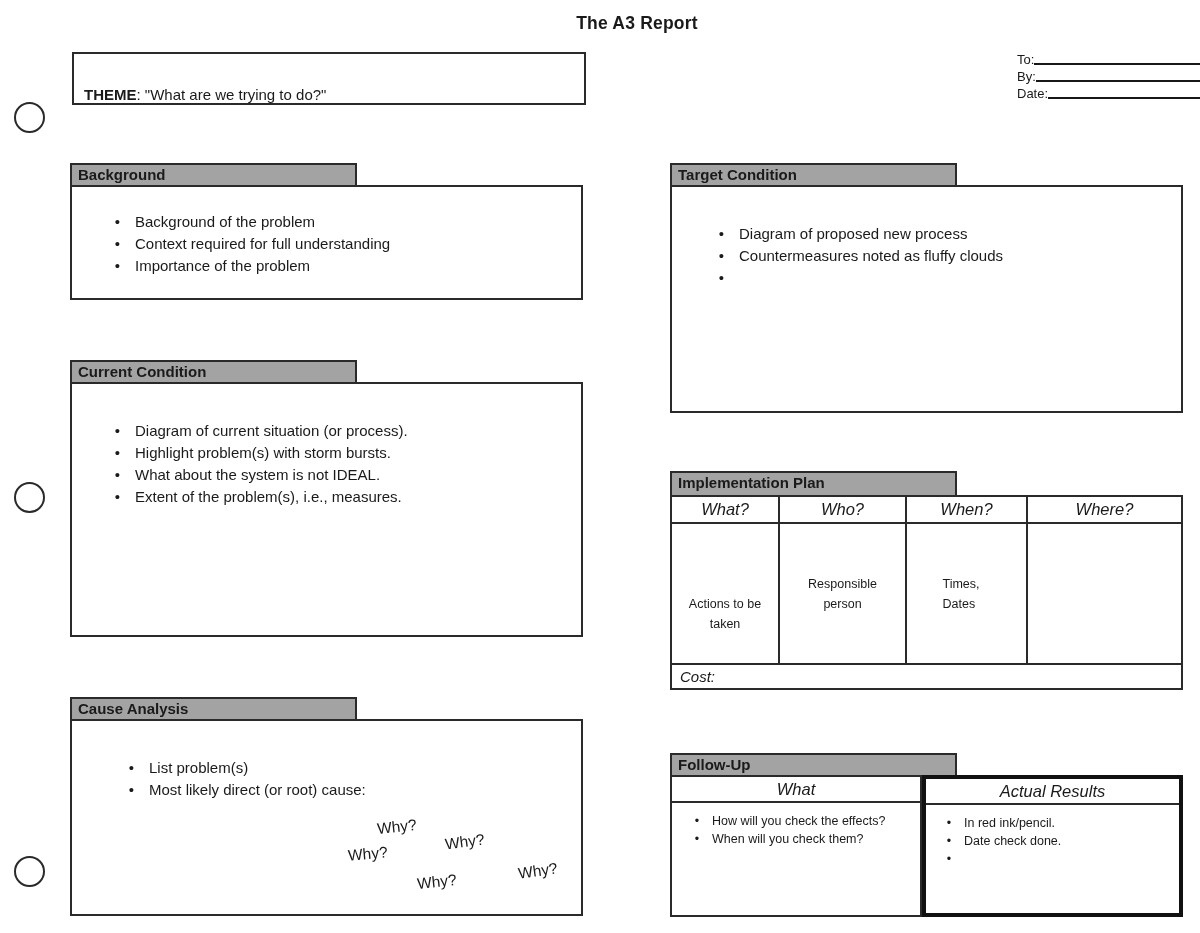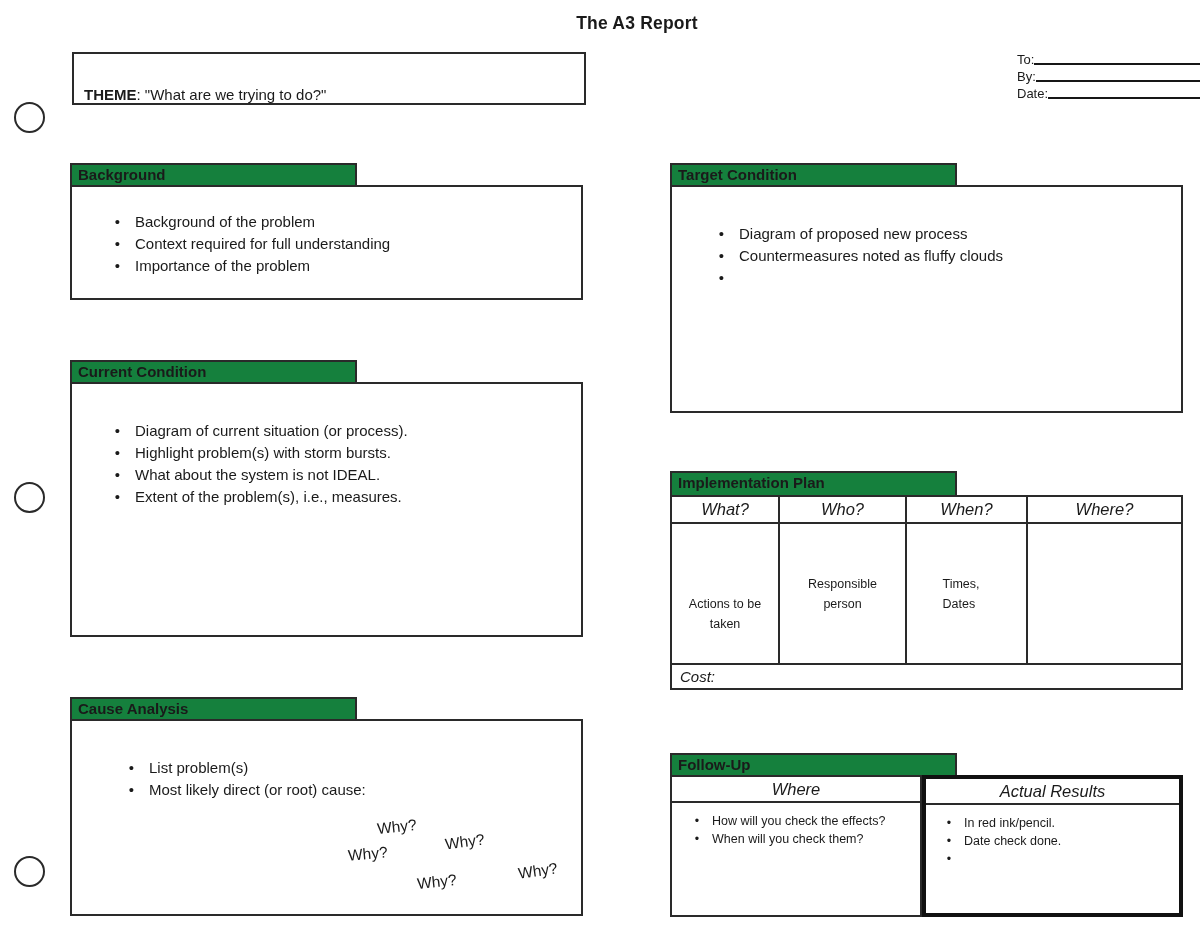--- a/index.html
+++ b/index.html
@@ -50,21 +50,21 @@
     border: 2.5px solid #2a2a2a;
     border-radius: 50%;
     background: #fff;
   }
 
   
   .tab {
     position: absolute;
     width: 287px; height: 24px;
     border: 2px solid #2a2a2a;
-    background: #15803d;
+    background: #a3a3a3;
     z-index: 2;
     font-weight: bold;
     font-size: 15px;
     line-height: 20px;
     padding-left: 6px;
   }
   .panel {
     position: absolute;
     width: 513px;
     border: 2px solid #2a2a2a;
@@ -274,21 +274,21 @@
     </div>
     <div id="impl-cost">
       <span>Cost:</span>
     </div>
   </div>
 
   <div class="tab" style="left:670px; top:753px;">
     <span>Follow-Up</span>
   </div>
   <div id="fu-plan" class="fu-box">
-    <div class="fu-head">Where</div>
+    <div class="fu-head">What</div>
     <div class="fu-body">
       <ul class="blist small">
         <li>
             <span class="dot">•</span>
             <span class="txt">How will you check the effects?</span>
           </li>
         <li>
             <span class="dot">•</span>
             <span class="txt">When will you check them?</span>
           </li>

